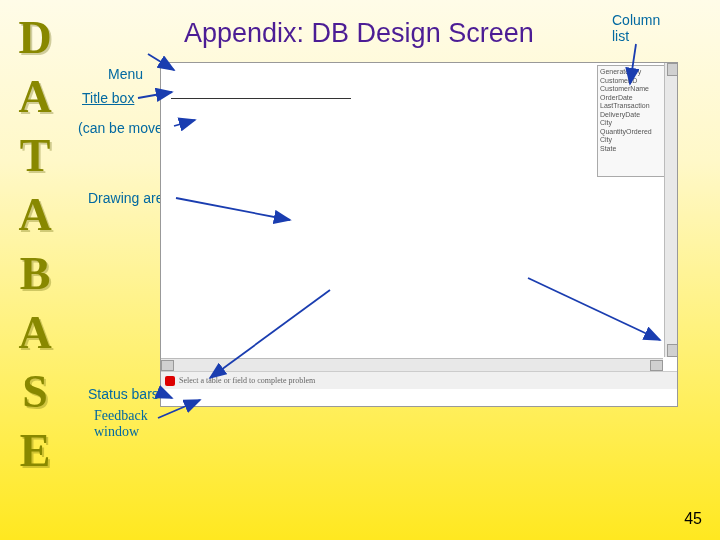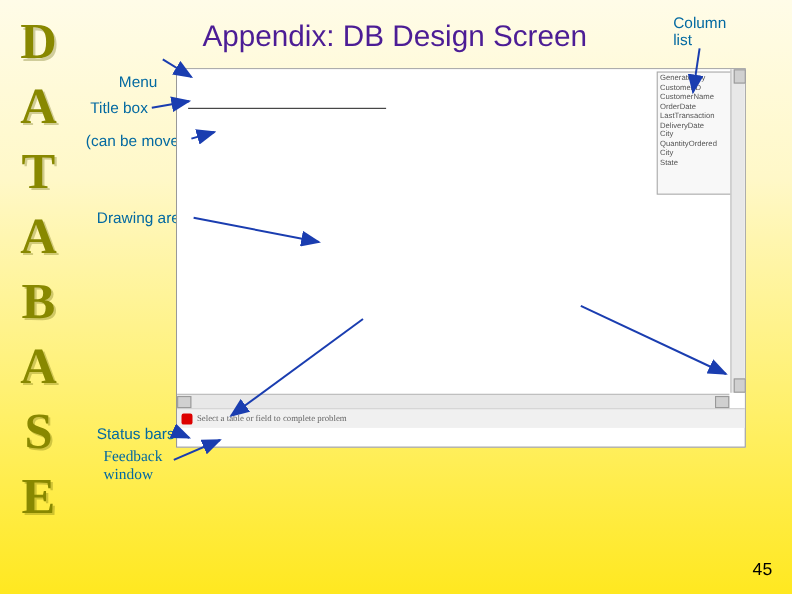--- a/index.html
+++ b/index.html
@@ -185,21 +185,21 @@
   <div class="sidebar-letter">A</div>
   <div class="sidebar-letter">B</div>
   <div class="sidebar-letter">A</div>
   <div class="sidebar-letter">S</div>
   <div class="sidebar-letter">E</div>
 </div>
 
 <div class="main-title">Appendix: DB Design Screen</div>
 
 <div class="label" style="left:108px; top:46px;margin-top:20px;">Menu</div>
-<div class="label" style="left:82px; top:90px;">Title box</div>
+<div class="label" style="left:82px; top:90px;text-decoration:underline;">Title box</div>
 <div class="label" style="left:78px; top:120px;">(can be moved)</div>
 <div class="label" style="left:88px; top:190px;">Drawing area</div>
 <div class="label" style="left:330px; top:270px;">Scroll bars to display more of</div>
 <div class="label" style="left:330px; top:287px;">the drawing area</div>
 <div class="label" style="left:612px; top:12px; white-space:pre;">Column
 list</div>
 <div class="label" style="left:88px; top:386px;">Status bars</div>
 <div class="label" style="left:94px; top:408px; white-space:pre;font-family:Liberation Serif, serif;">Feedback
 window</div>
 

